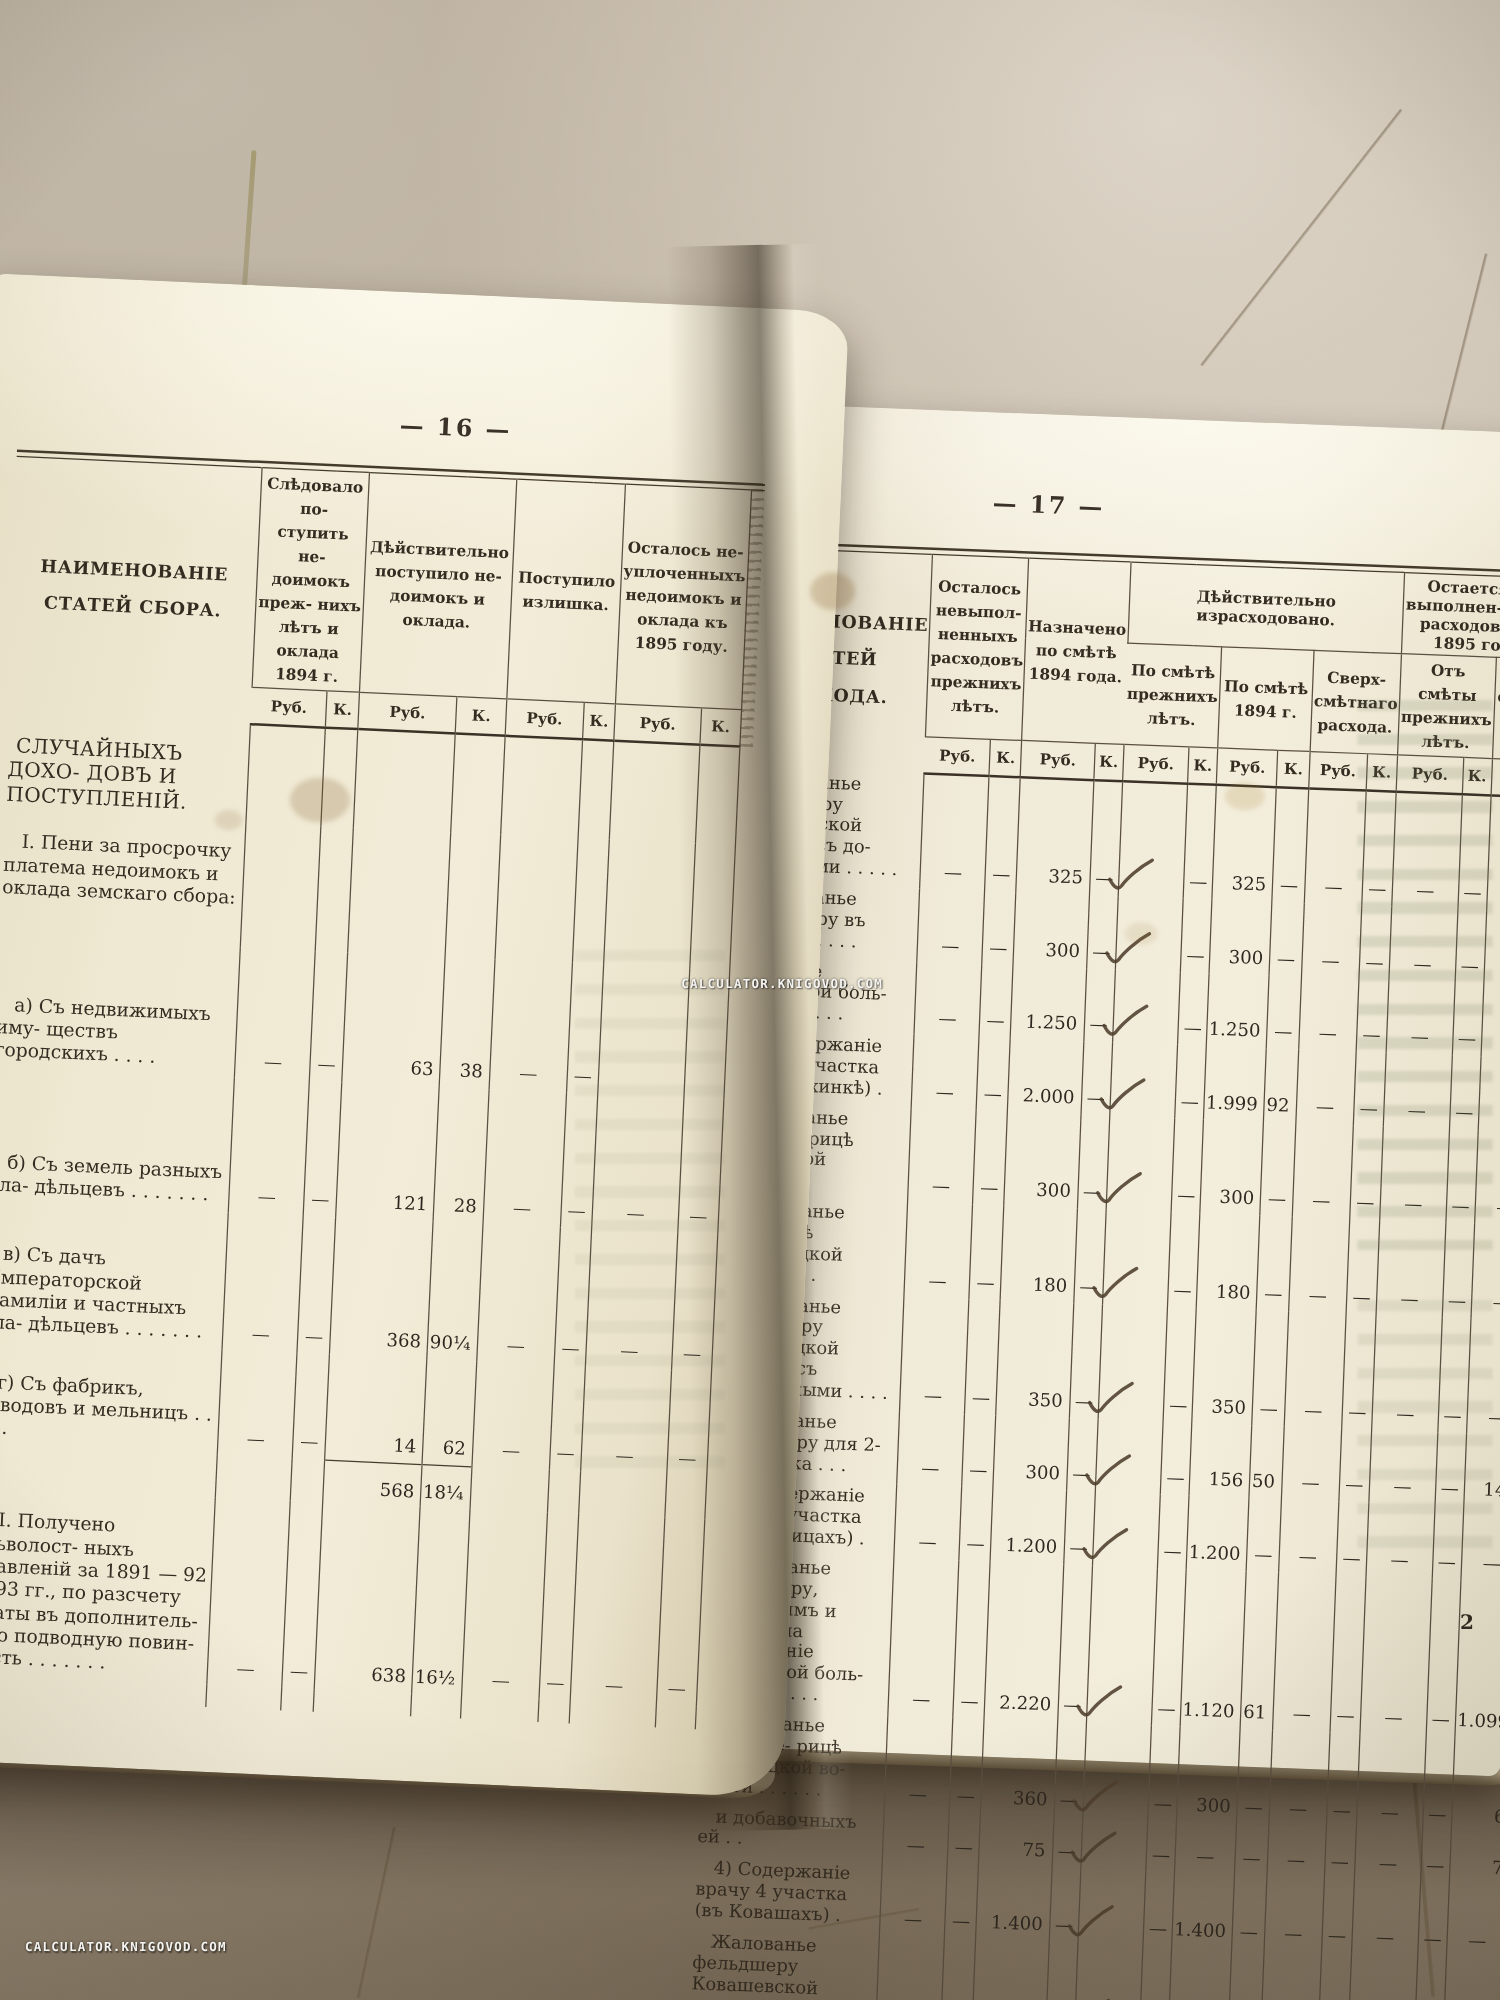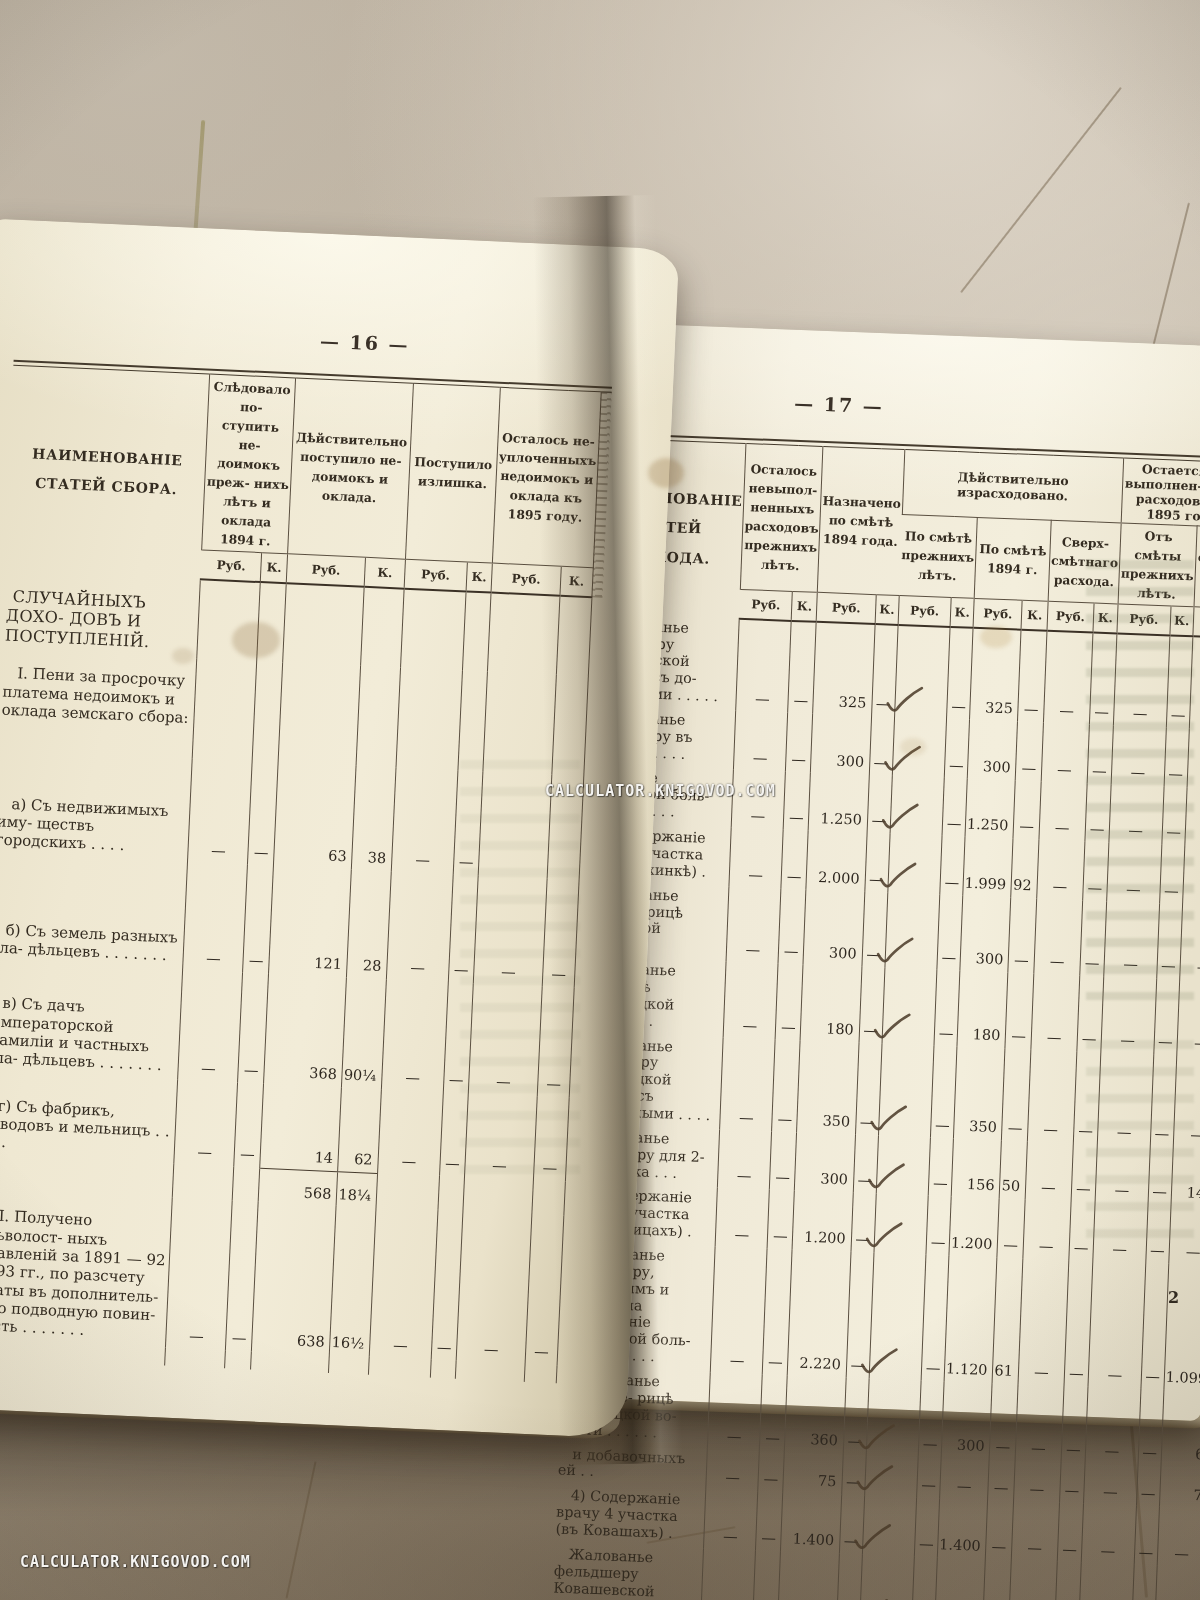--- a/index.html
+++ b/index.html
@@ -61,21 +61,21 @@
   .gutter{position:absolute;left:546px;top:196px;width:134px;height:1268px;z-index:40;pointer-events:none;
         transform:rotate(-1.2deg);
         background:linear-gradient(90deg,rgba(70,58,40,0) 0%,rgba(84,70,48,.22) 26%,rgba(60,48,32,.46) 46%,
                    rgba(38,30,18,.52) 55%,rgba(90,78,56,.22) 68%,rgba(255,250,235,.12) 76%,rgba(70,58,40,0) 92%);}
   .stain{position:absolute;z-index:30;border-radius:50%;pointer-events:none;filter:blur(2px);}
   .ghost{position:absolute;z-index:25;pointer-events:none;filter:blur(1.1px);
         background:repeating-linear-gradient(180deg,rgba(106,116,86,.17) 0 9px,rgba(0,0,0,0) 9px 27px);}
   .vignette{position:absolute;inset:0;z-index:60;pointer-events:none;
         background:radial-gradient(120% 88% at 48% 42%,rgba(0,0,0,0) 52%,rgba(30,22,10,.16) 76%,rgba(18,12,5,.42) 100%);}
   .wm{position:absolute;z-index:70;font-family:"DejaVu Sans Mono","Liberation Mono",monospace;
-        font-weight:bold;color:#f4f3f0;letter-spacing:1px;font-size:15px;
+        font-weight:bold;color:#f4f3f0;letter-spacing:1px;font-size:10px;
         text-shadow:0 0 2px rgba(0,0,0,.6),1px 1px 1px rgba(0,0,0,.4);}
   .wm-center{left:545px;top:782px;}
   .wm-bottom{left:20px;top:1553px;}
   .sig{position:absolute;left:1168px;top:1288px;z-index:50;font-size:16px;font-weight:bold;color:#332c22;}
 </style>
 </head>
 <body>
 
 <div id="stage">
 

